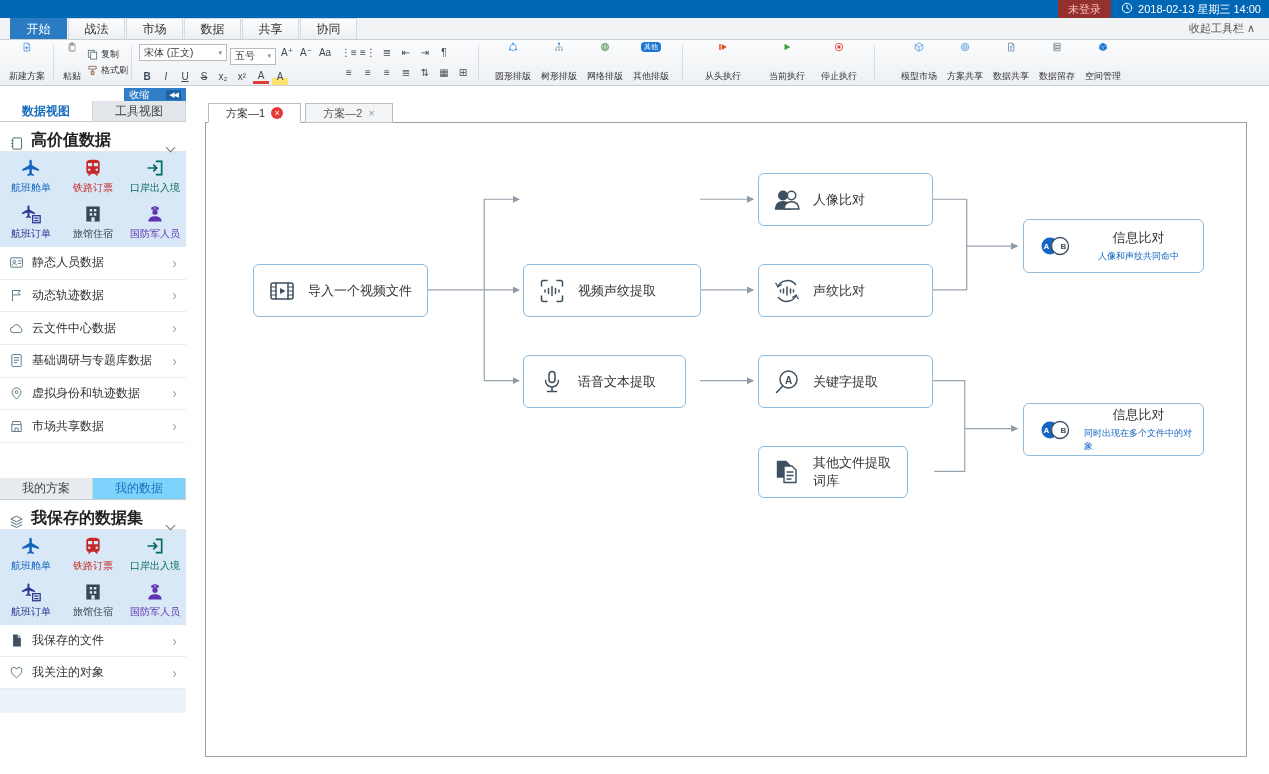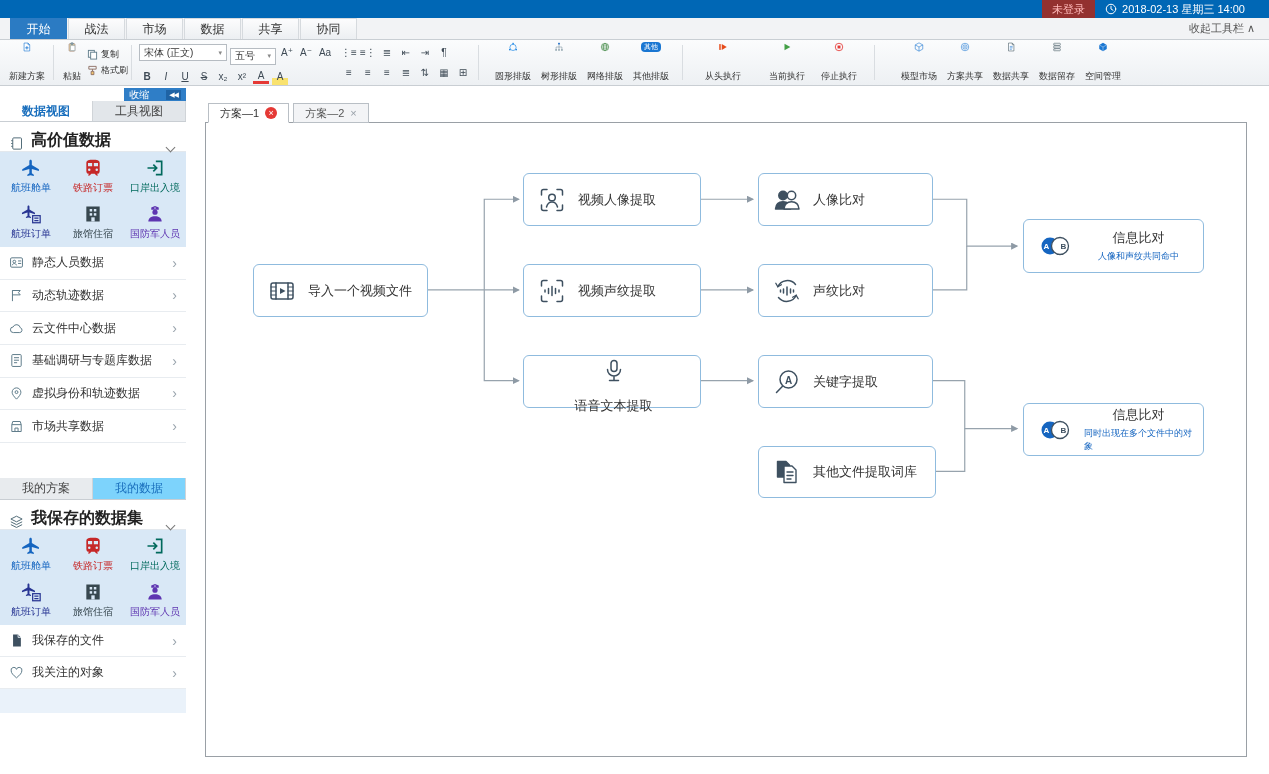--- a/index.html
+++ b/index.html
@@ -3,21 +3,21 @@
 <meta charset="utf-8">
 <style>
   *{margin:0;padding:0;box-sizing:border-box;}
   body{font-family:"Liberation Sans","DejaVu Sans",sans-serif;background:#fff;width:1269px;height:774px;}
   #app{position:relative;width:1269px;height:774px;background:#fff;overflow:hidden;font-size:12px;color:#222;}
 
   
   .titlebar{position:absolute;left:0;top:0;width:100%;height:18px;background:#0067b5;display:flex;align-items:center;color:#fff;font-size:11px;}
   .titlebar .title{padding-left:7px;flex:1;letter-spacing:.5px;margin-top:48px;}
   .login-chip{background:#93312f;color:#ffb9b9;height:100%;display:flex;align-items:center;padding:0 10px;margin-right:10px;font-size:11px;}
-  .tb-right{display:flex;align-items:center;gap:5px;padding-right:24px;}
+  .tb-right{display:flex;gap:5px;padding-right:8px;}
 
   
   .menubar{position:absolute;left:0;top:18px;width:100%;height:22px;background:#f2f3f5;border-bottom:1px solid #c9ced3;display:flex;align-items:stretch;padding-left:10px;}
   .mtab{width:57px;display:flex;align-items:center;justify-content:center;font-size:12px;color:#333;background:linear-gradient(#fcfcfd,#eceff2);border:1px solid #d6dade;border-bottom:none;margin-right:1px;}
   .mtab.active{background:#2b7bc3;color:#fff;border-color:#2b7bc3;}
   .menubar-right{margin-left:auto;display:flex;align-items:center;gap:3px;padding-right:14px;color:#555;font-size:11px;}
 
   
   .toolbar{position:absolute;left:0;top:40px;width:100%;height:46px;background:linear-gradient(#fbfcfd,#edf0f3);border-bottom:1px solid #c9ced3;display:flex;align-items:stretch;padding:1px 4px;}
   .tsep{width:1px;background:#d9dde1;margin:4px 3px;}
@@ -55,21 +55,21 @@
   .cat-row{background:#fff;border-bottom:1px solid #e8ecf0;display:flex;align-items:center;padding:0 9px;gap:8px;font-size:12px;color:#333;}
   .cat-row svg{width:15px;height:15px;flex:none;}
   .cat-row .arr{margin-left:auto;color:#9aa4ad;font-size:14px;line-height:1;}
   .mytabs{height:22px;display:flex;border-bottom:1px solid #c9ced3;}
   .mytab{flex:1;display:flex;align-items:center;justify-content:center;font-size:12px;background:#e8ebee;color:#444;border-right:1px solid #d0d4d8;}
   .mytab.active{background:#7dd3fc;color:#1a6fbd;font-weight:normal;}
   .row32{height:32px;}
 
   
   .scheme-tabs{position:absolute;left:208px;top:103px;height:20px;display:flex;gap:4px;z-index:2;}
-  .schemetab{display:flex;align-items:center;gap:6px;padding:0 11px;font-size:11px;border:1px solid #b9bfc5;background:#f3f4f6;color:#555;height:20px;}
+  .schemetab{display:flex;align-items:center;gap:6px;padding:0 17px;font-size:11px;border:1px solid #b9bfc5;background:#f3f4f6;color:#555;height:20px;}
   .schemetab.active{background:#fff;border-bottom-color:#fff;color:#333;}
   .closebadge{width:12px;height:12px;border-radius:50%;background:#e53935;color:#fff;font-size:9px;display:flex;align-items:center;justify-content:center;line-height:1;}
   .closex{color:#98a0a8;font-size:11px;line-height:1;}
   .canvas{position:absolute;left:205px;top:122px;width:1042px;height:635px;background:#fff;border:1px solid #9aa0a6;}
   .connectors{position:absolute;left:0;top:0;width:100%;height:100%;pointer-events:none;}
   .node{position:absolute;display:flex;align-items:center;gap:11px;padding:0 10px 0 13px;background:#fff;border:1px solid #8fbbde;border-radius:6px;font-size:13px;color:#333;}
   .node .nicon{flex:none;}
   .info-node .txt{display:flex;flex-direction:column;align-items:center;gap:3px;flex:1;}
   .info-node .sub{font-size:9px;color:#1565c0;}
 </style>
@@ -590,40 +590,30 @@
           <g fill="none" stroke="#3e5060" stroke-width="1.5" stroke-linecap="round" stroke-linejoin="round">
             <rect x="4" y="7" width="22" height="16" rx="2"></rect>
             <path d="M9 7v16M21 7v16"></path>
             <path d="M4 11h5M4 15h5M4 19h5M21 11h5M21 15h5M21 19h5" stroke-width="1"></path>
             <path d="M13 12l5.5 3-5.5 3z" fill="#3e5060" stroke="none"></path>
           </g>
         </svg>
       <span>导入一个视频文件</span>
     </div>
 
-    <div class="node" style="left:317px;top:50px;width:178px;height:53px;">
-      <svg class="nicon" width="30" height="30" viewBox="0 0 30 30">
-          <g fill="none" stroke="#3e5060" stroke-width="1.5" stroke-linecap="round" stroke-linejoin="round">
-            <path d="M10 4.5H6.5a2 2 0 00-2 2V10M20 4.5h3.5a2 2 0 012 2V10M25.5 20v3.5a2 2 0 01-2 2H20M10 25.5H6.5a2 2 0 01-2-2V20"></path>
-            <circle cx="15" cy="12.5" r="3.3"></circle>
-            <path d="M9.5 22c1-3.8 3.3-5 5.5-5s4.5 1.2 5.5 5"></path>
-          </g>
-        </svg>
-      <span>视频人像提取</span>
-    </div>
     <div class="node" style="left:317px;top:141px;width:178px;height:53px;">
       <svg class="nicon" width="30" height="30" viewBox="0 0 30 30">
           <g fill="none" stroke="#3e5060" stroke-width="1.5" stroke-linecap="round" stroke-linejoin="round">
             <path d="M10 4.5H6.5a2 2 0 00-2 2V10M20 4.5h3.5a2 2 0 012 2V10M25.5 20v3.5a2 2 0 01-2 2H20M10 25.5H6.5a2 2 0 01-2-2V20"></path>
             <path d="M15 10.5v9M11.5 12.5v5M18.5 12.5v5M8 14v2M22 14v2"></path>
           </g>
         </svg>
       <span>视频声纹提取</span>
     </div>
-    <div class="node" style="left:317px;top:232px;width:178px;height:53px;flex-direction:column;">
+    <div class="node" style="left:317px;top:232px;width:163px;height:53px;">
       <svg class="nicon" width="30" height="30" viewBox="0 0 30 30">
           <g fill="none" stroke="#3e5060" stroke-width="1.5" stroke-linecap="round" stroke-linejoin="round">
             <rect x="12" y="4.5" width="6" height="11" rx="3"></rect>
             <path d="M8.5 13.5a6.5 6.5 0 0013 0M15 20v4M10.5 24.5h9"></path>
           </g>
         </svg>
       <span>语音文本提取</span>
     </div>
 
     <div class="node" style="left:552px;top:50px;width:175px;height:53px;">
@@ -651,21 +641,21 @@
     <div class="node" style="left:552px;top:232px;width:175px;height:53px;">
       <svg class="nicon" width="30" height="30" viewBox="0 0 30 30">
           <g fill="none" stroke="#3e5060" stroke-width="1.5" stroke-linecap="round">
             <circle cx="16.5" cy="12.5" r="8.5"></circle>
             <path d="M10.3 19.5l-5.8 6"></path>
             <text x="16.5" y="16.5" text-anchor="middle" font-size="10" font-weight="bold" fill="#3e5060" stroke="none">A</text>
           </g>
         </svg>
       <span>关键字提取</span>
     </div>
-    <div class="node" style="left:552px;top:323px;width:178px;height:52px;">
+    <div class="node" style="left:552px;top:323px;width:150px;height:52px;">
       <svg class="nicon" width="30" height="30" viewBox="0 0 30 30">
           <g stroke="#3e5060" stroke-width="1.4" stroke-linejoin="round">
             <path d="M5.5 4.5h8.5l3.5 3.5v12H5.5z" fill="#3e5060"></path>
             <path d="M12 9h8l4 4v12.5H12z" fill="#fff"></path>
             <path d="M15 15h6M15 18.5h6M15 22h4" fill="none" stroke-linecap="round"></path>
           </g>
         </svg>
       <span>其他文件提取词库</span>
     </div>
 

